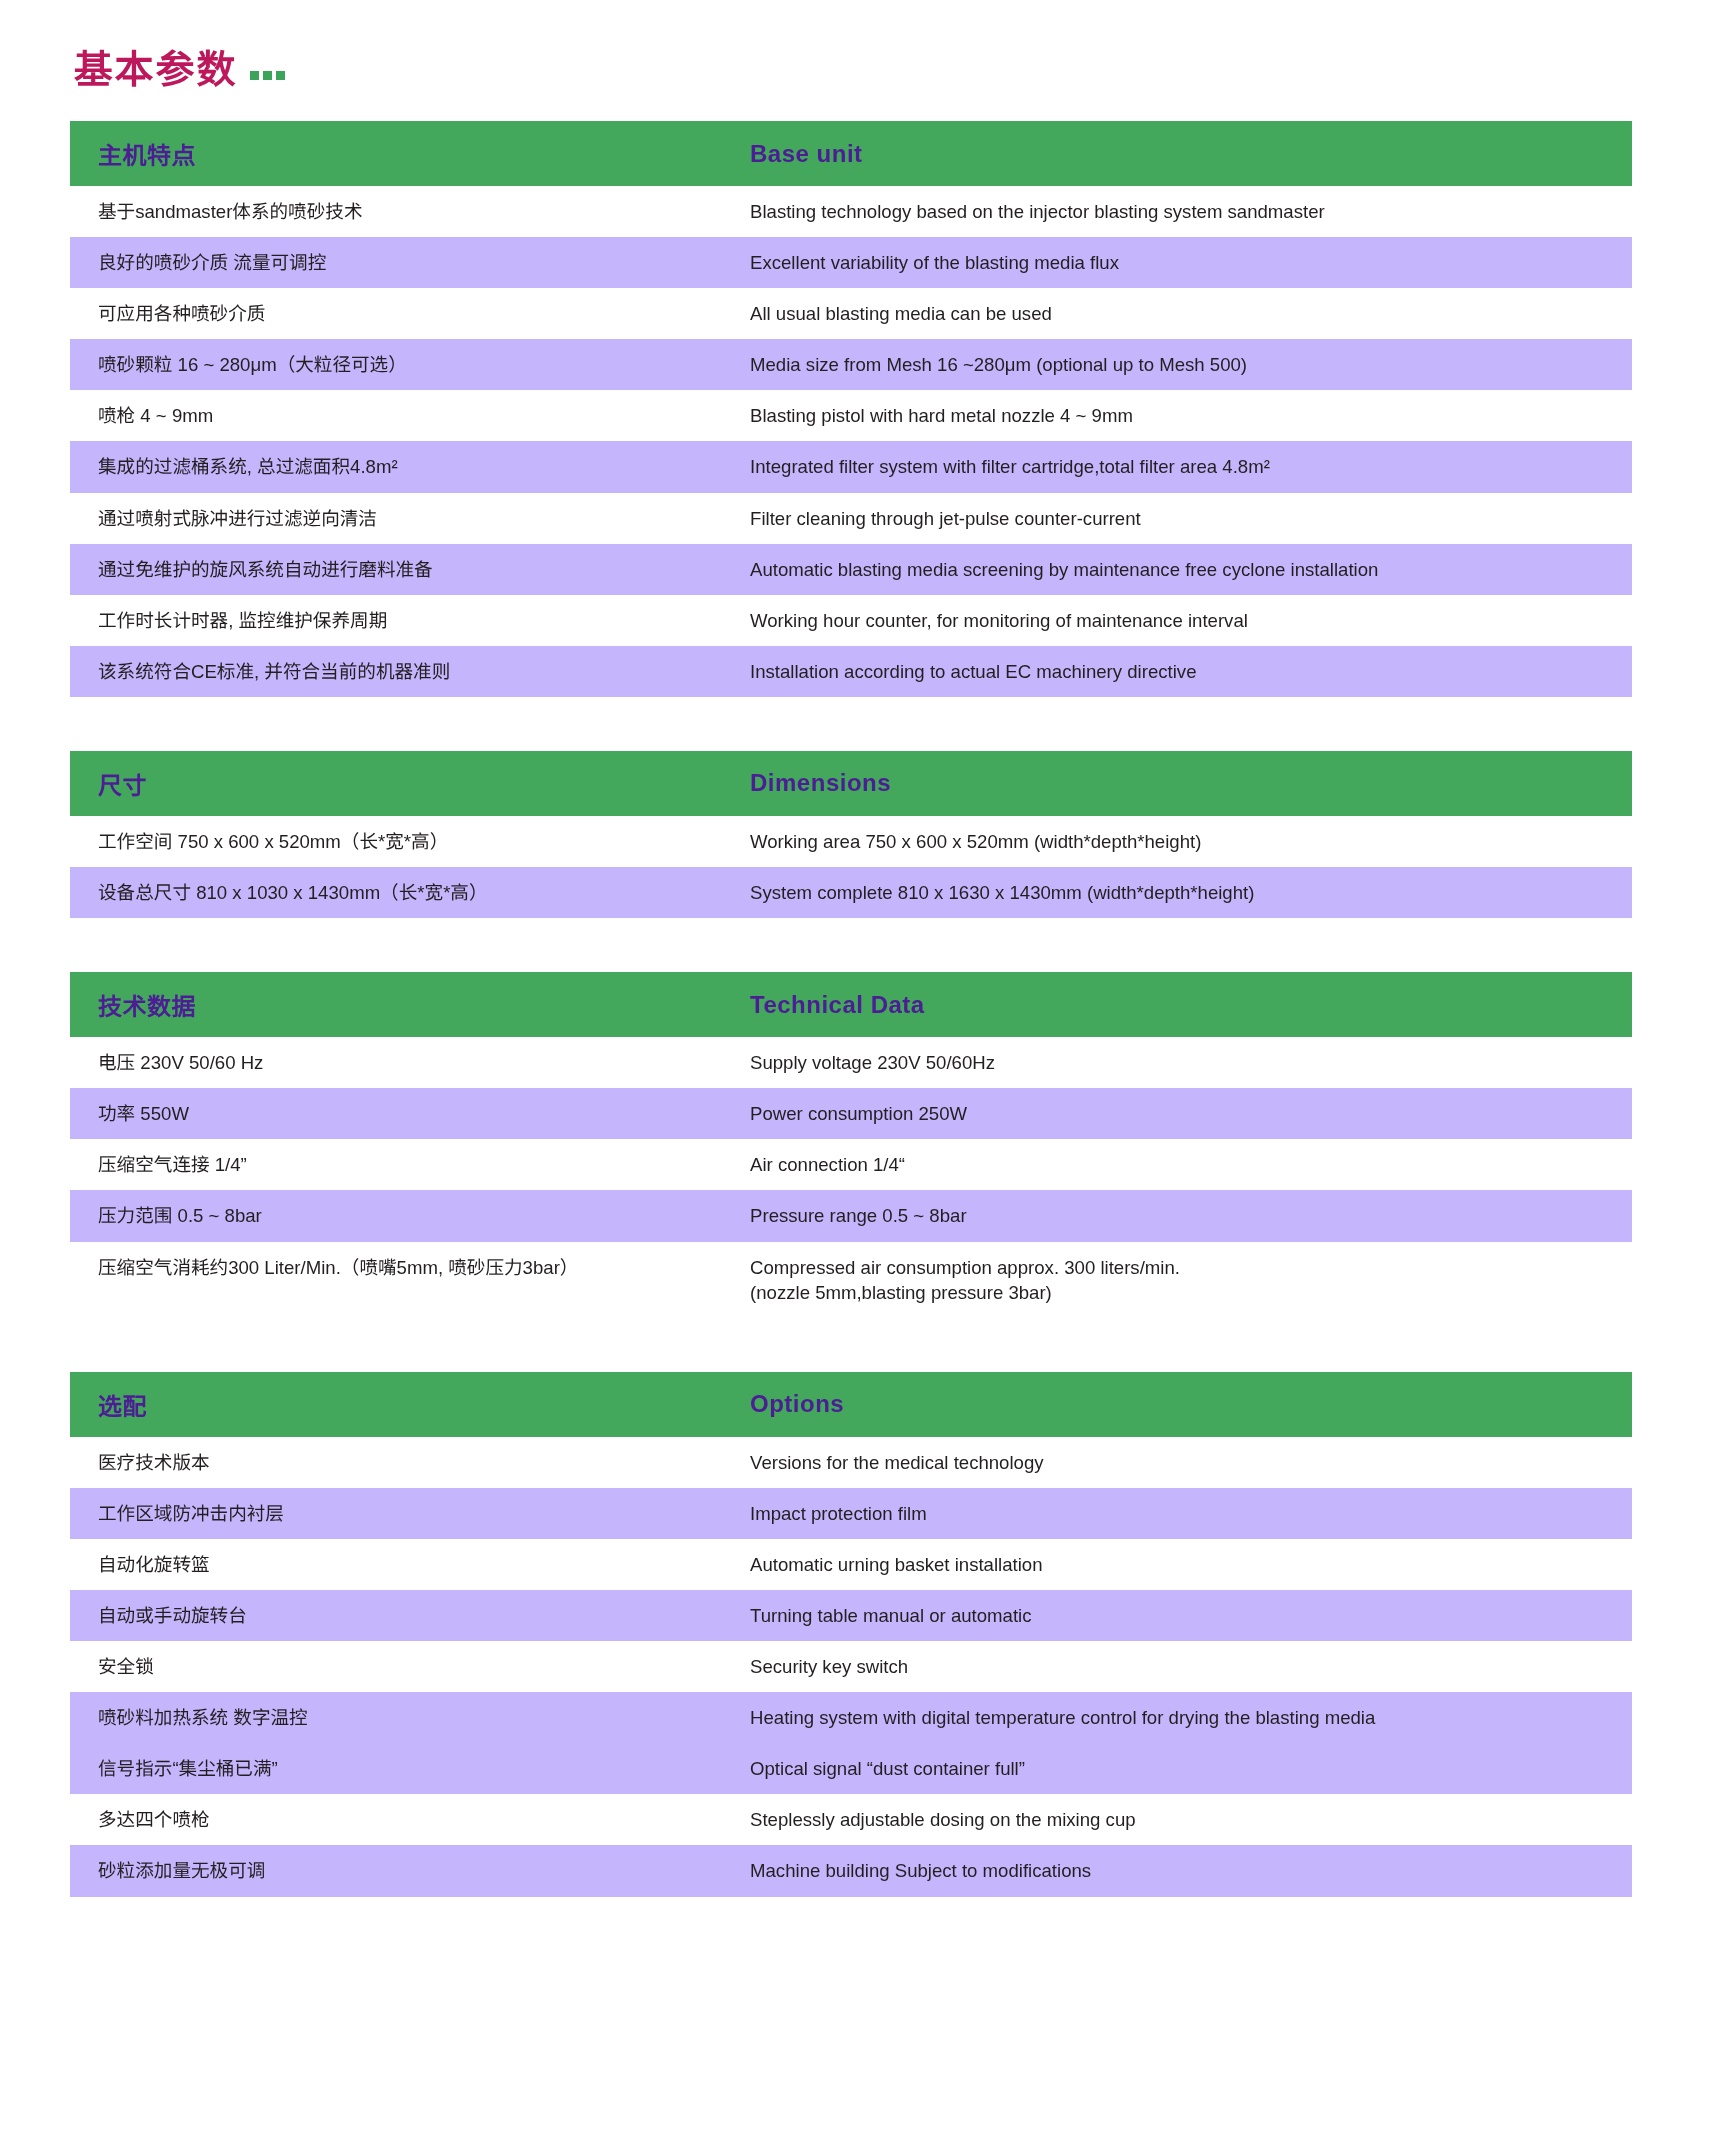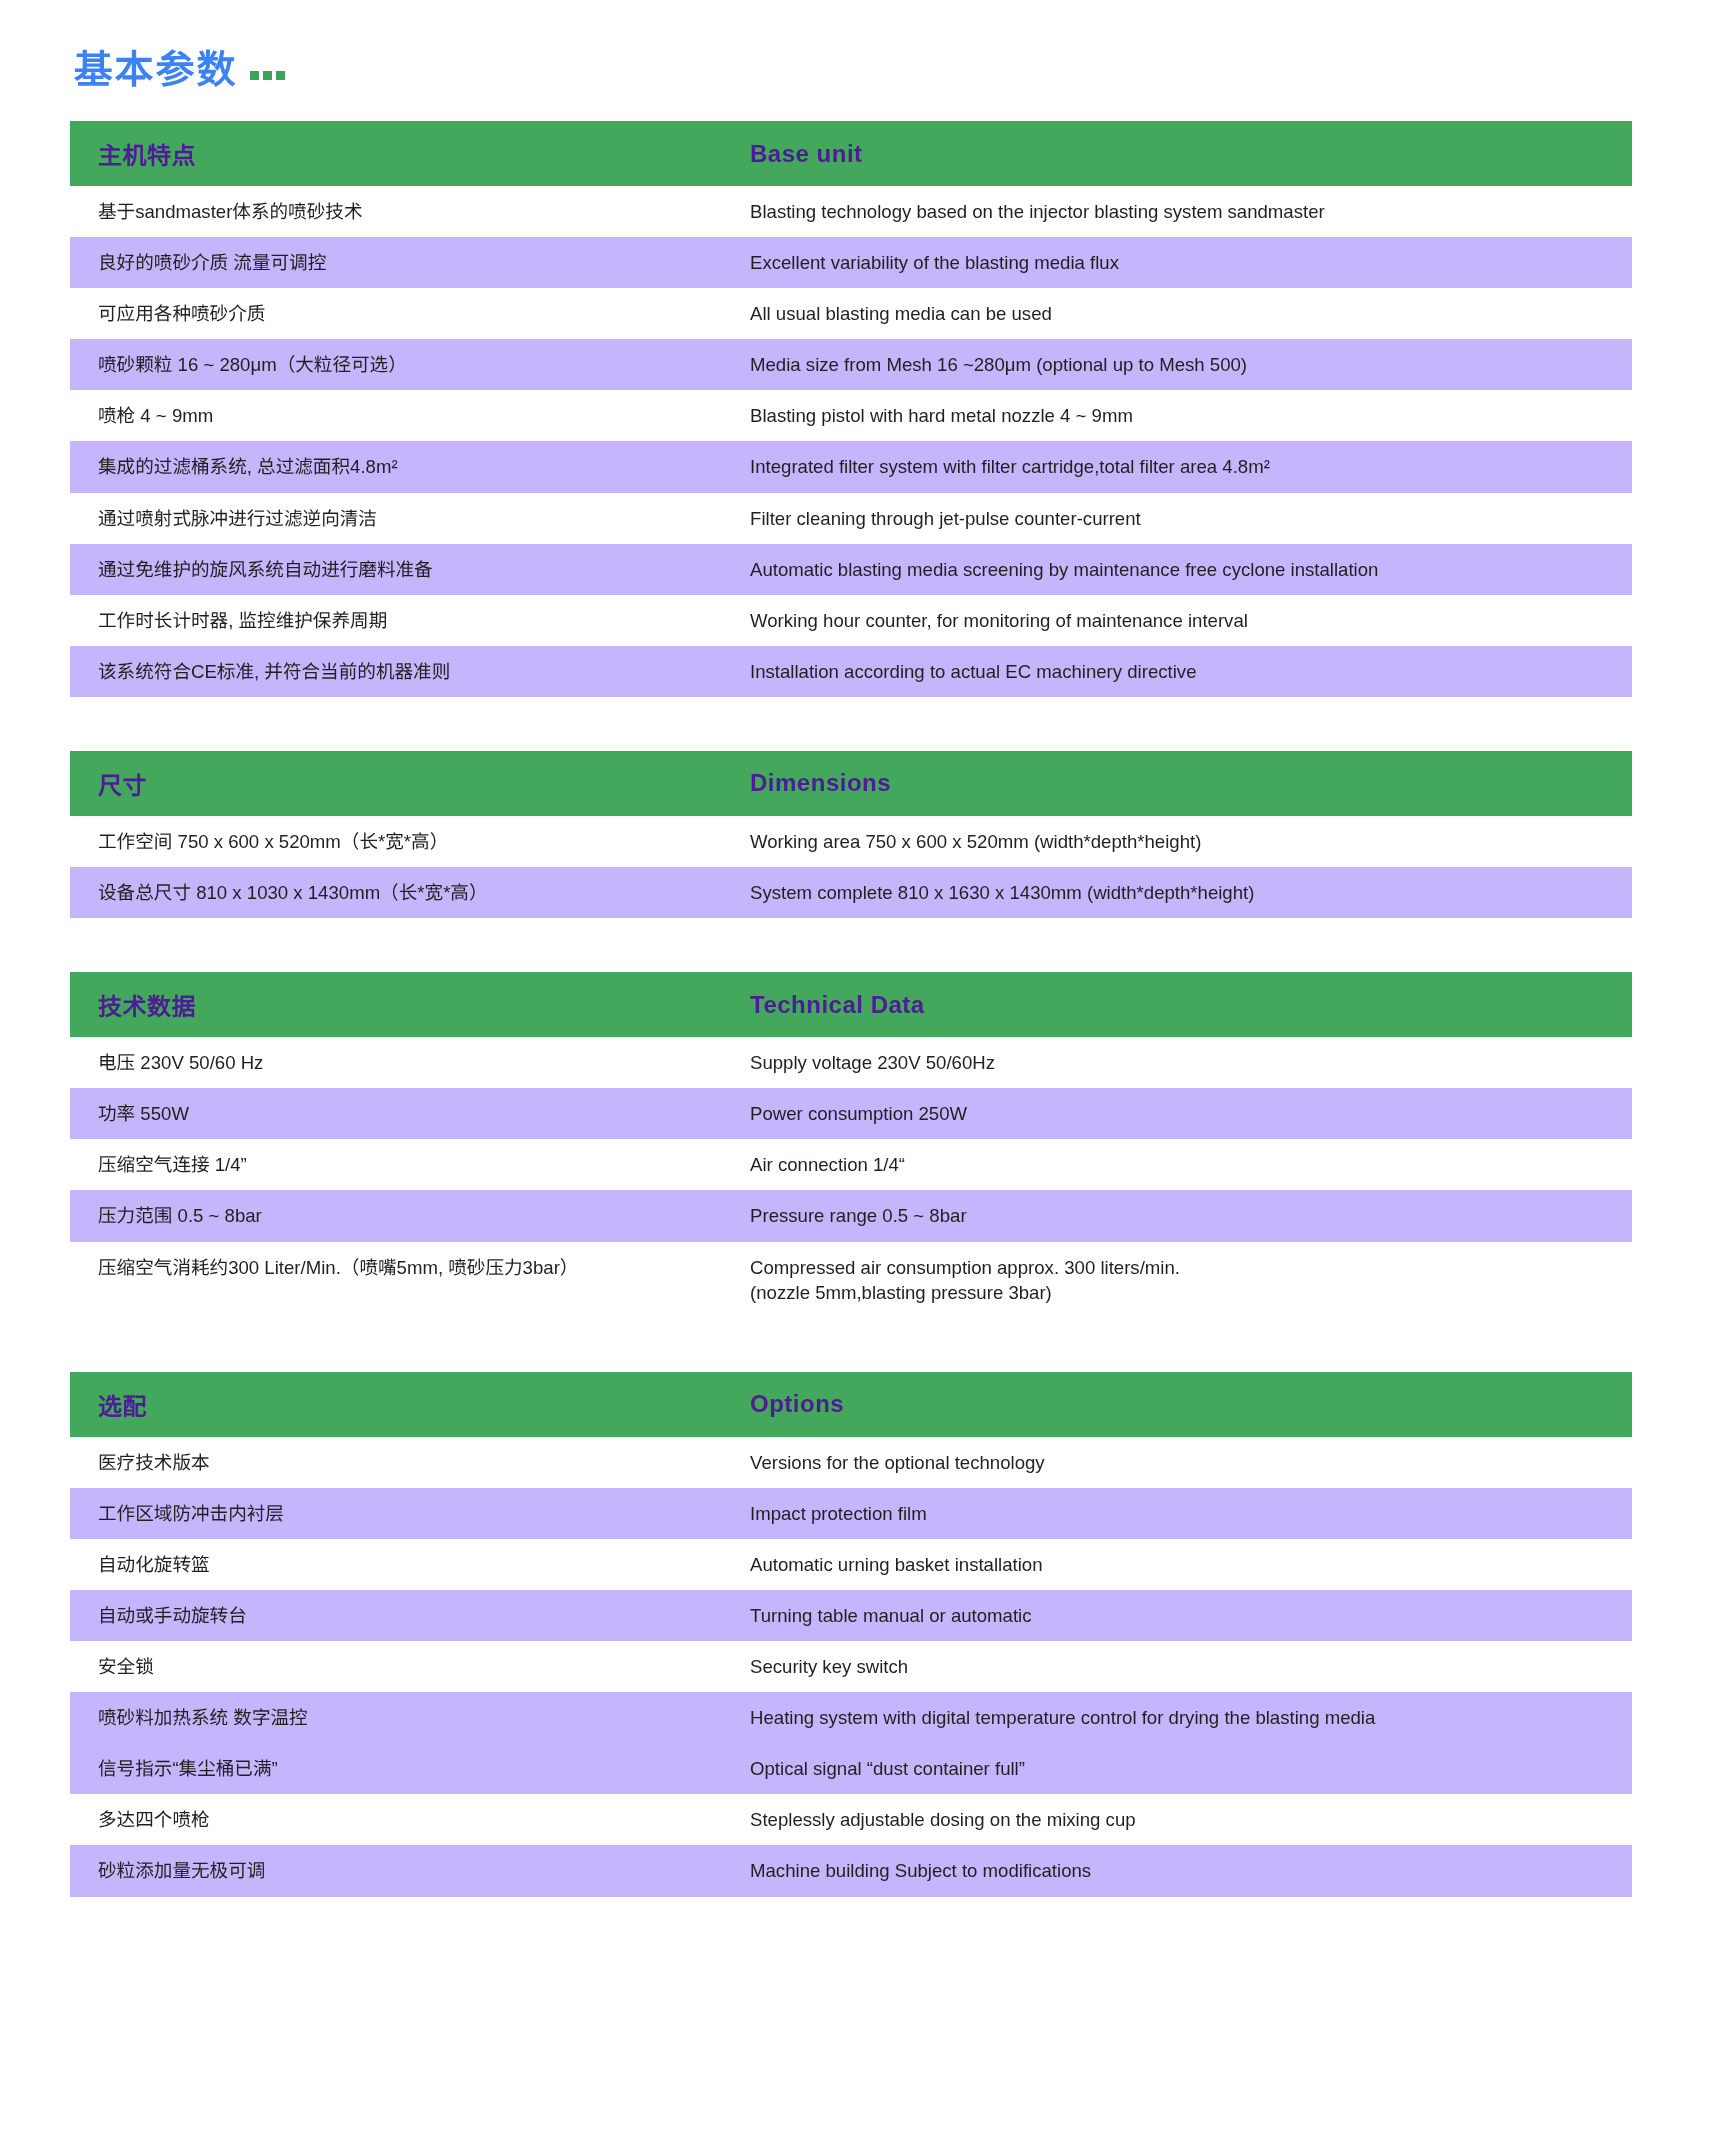--- a/index.html
+++ b/index.html
@@ -27,21 +27,21 @@
   .page-title-row {
     display: flex;
     align-items: flex-end;
     gap: 13px;
     margin: 13px 0 32px 3.7px;
   }
   .page-title {
     font-size: 39px;
     font-weight: 700;
     letter-spacing: 1.9px;
-    color: #3b82f6;
+    color: #be185d;
     line-height: 1;
   }
   .title-dots {
     display: flex;
     gap: 4.7px;
     padding-bottom: 9.3px;
   }
   .title-dots span {
     display: block;
     width: 8.4px;
@@ -224,21 +224,21 @@
         </colgroup>
         <thead>
           <tr>
             <th class="th-cn">选配</th>
             <th class="th-en">Options</th>
           </tr>
         </thead>
         <tbody>
           <tr class="odd">
             <td class="td-cn nowrap">医疗技术版本</td>
-            <td class="td-en nowrap">Versions for the optional technology</td>
+            <td class="td-en nowrap">Versions for the medical technology</td>
           </tr>
           <tr class="even">
             <td class="td-cn nowrap">工作区域防冲击内衬层</td>
             <td class="td-en nowrap">Impact protection film</td>
           </tr>
           <tr class="odd">
             <td class="td-cn nowrap">自动化旋转篮</td>
             <td class="td-en nowrap">Automatic urning basket installation</td>
           </tr>
           <tr class="even">

